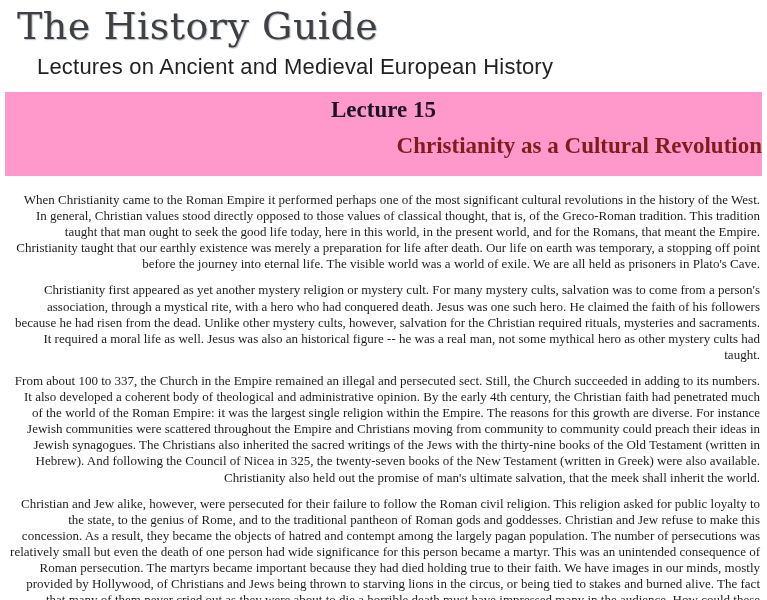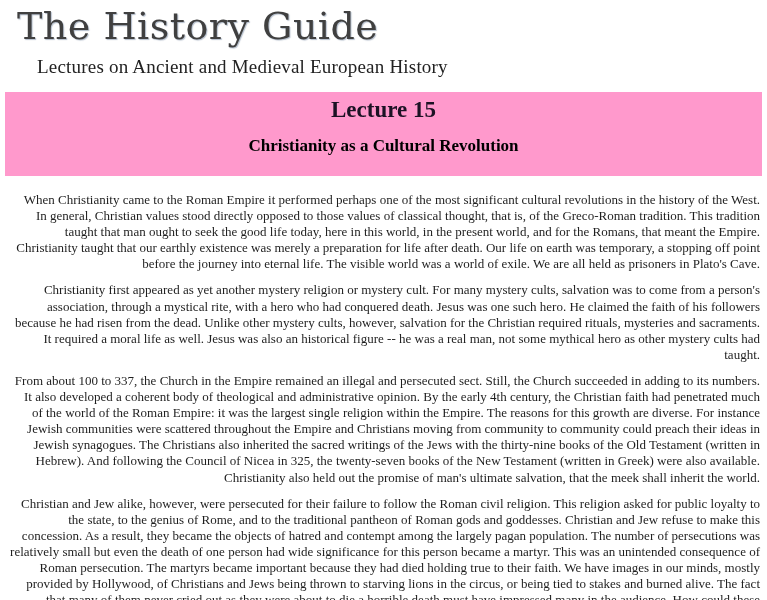--- a/index.html
+++ b/index.html
@@ -31,22 +31,22 @@
       color: #404040;
       letter-spacing: 0.5px;
       text-shadow: 1px 1px 1px rgba(40, 70, 110, 0.35);
       white-space: nowrap;
       line-height: 48px;
     }
     .logo-subtitle {
       position: absolute;
       left: 37px;
       top: 52px;
-      font-family: Liberation Serif, serif;
-      font-size: 19px;
+      font-family: Liberation Sans, sans-serif;
+      font-size: 22px;
       color: #222222;
       white-space: nowrap;
       line-height: 30px;
       letter-spacing: 0.2px;
     }
     .title-box {
       position: absolute;
       left: 5px;
       top: 92px;
       width: 757px;
@@ -65,23 +65,24 @@
       color: #1c1224;
       line-height: 24px;
     }
     .lecture-title {
       position: absolute;
       left: 0;
       right: 0;
       top: 42px;
       font-family: "Liberation Serif", serif;
       font-weight: bold;
-      font-size: 17px;
-      color: #000000;
+      font-size: 23px;
+      color: #7f1d1d;
       line-height: 24px;
+      text-align: right;
     }
     .content {
       position: absolute;
       left: 10px;
       top: 182px;
       width: 750px;
     }
     .content p {
       margin: 10px 0 9px 0;
       font-size: 13px;

